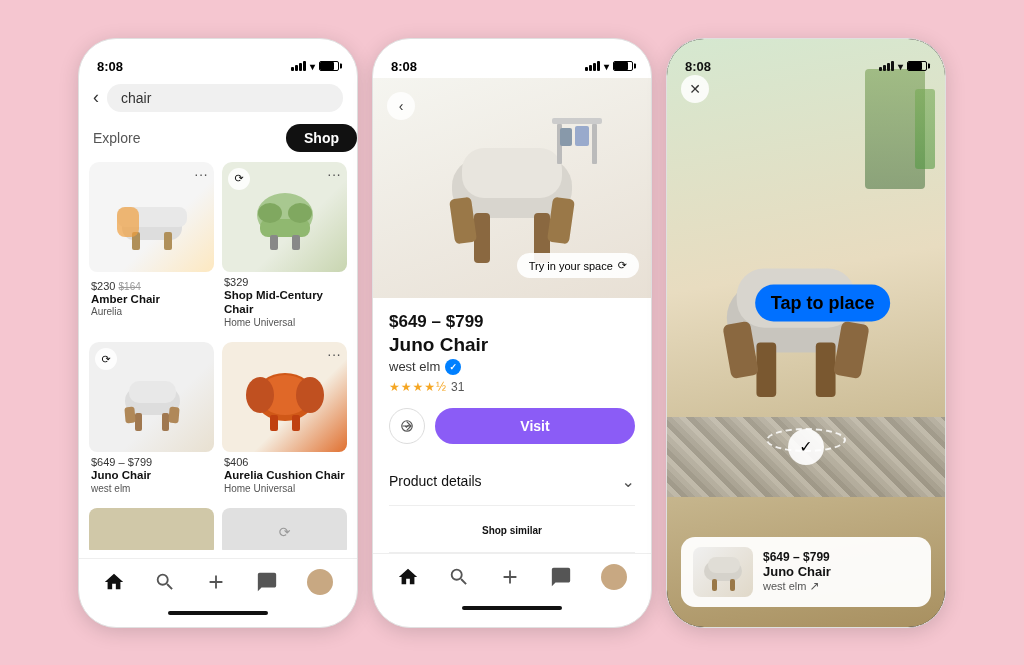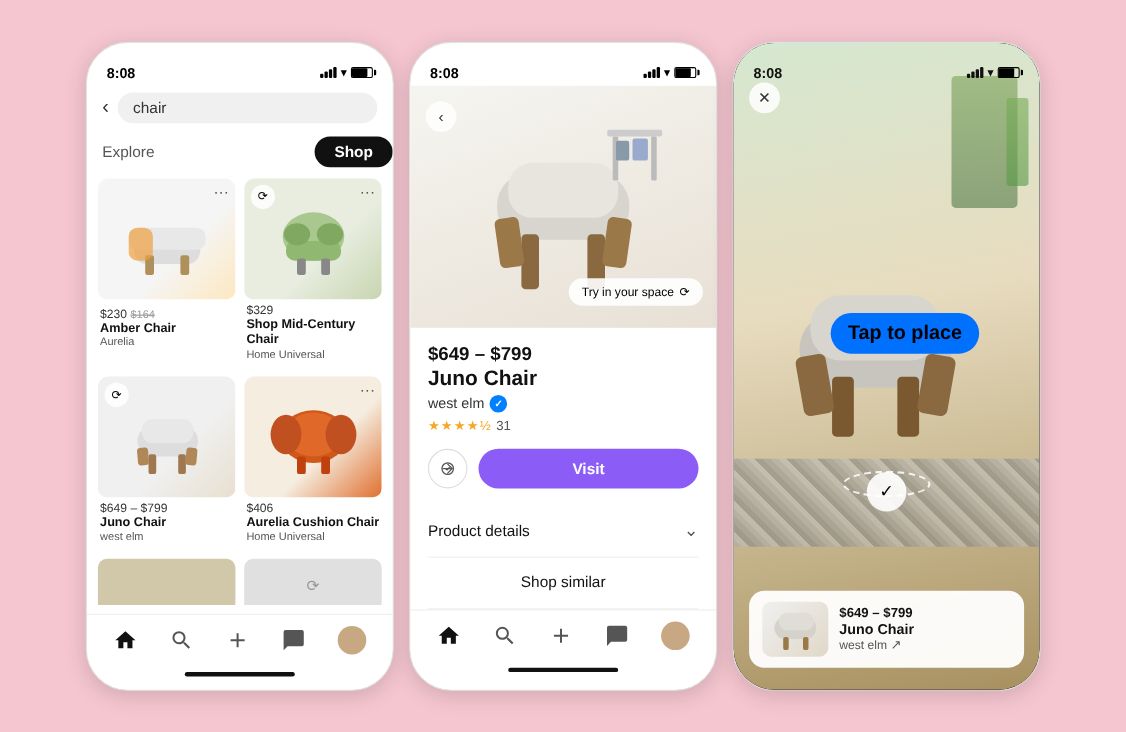--- a/index.html
+++ b/index.html
@@ -324,21 +324,21 @@
       font-weight: 400;
       color: #111;
     }
     .chevron-down { font-size: 16px; color: #555; }
     .shop-similar-row {
       padding: 14px 0;
       text-align: center;
       border-bottom: 1px solid #eee;
       cursor: pointer;
     }
-    .shop-similar-label { font-size: 14px; font-weight: 400; color: #111; margin-top: 20px; }
+    .shop-similar-label { font-size: 10px; font-weight: 700; color: #111; margin-top: 20px; }
 
     
     .ar-screen {
       width: 100%;
       height: 100%;
       background: linear-gradient(170deg, #d5e8d0 0%, #e8dcc0 40%, #c8b890 70%, #a89060 100%);
       position: relative;
       overflow: hidden;
     }
     .ar-close-btn {

